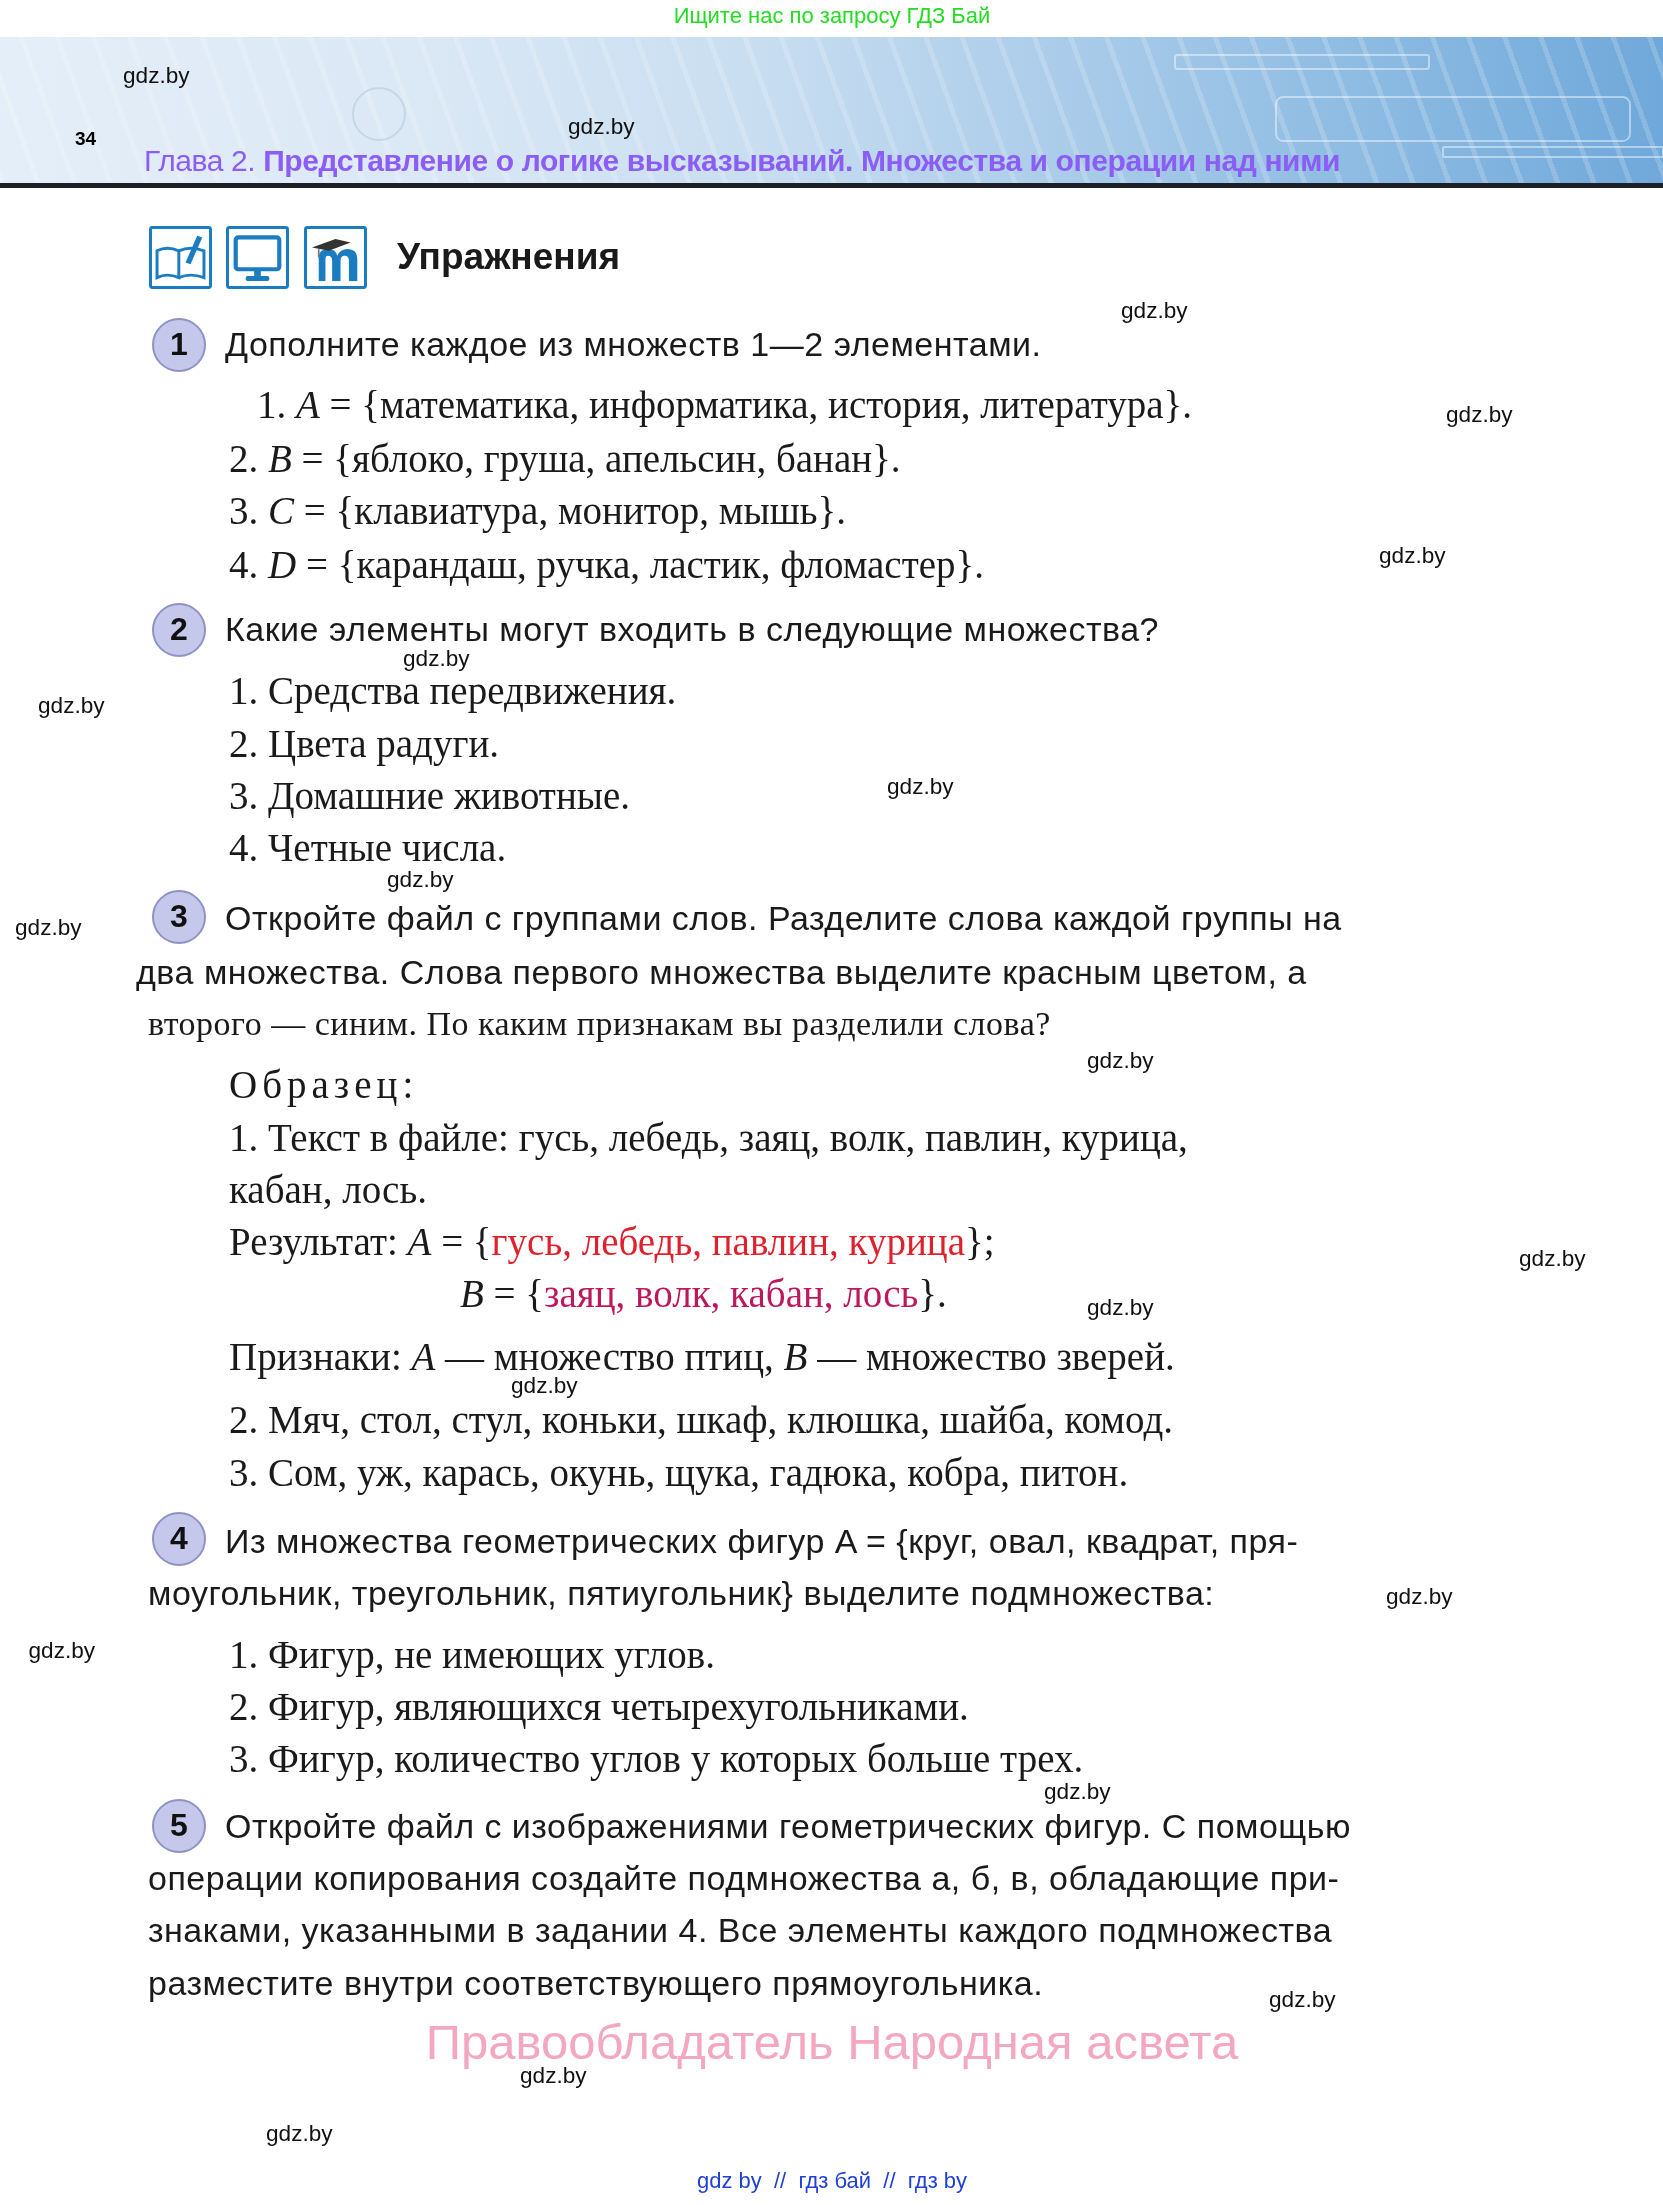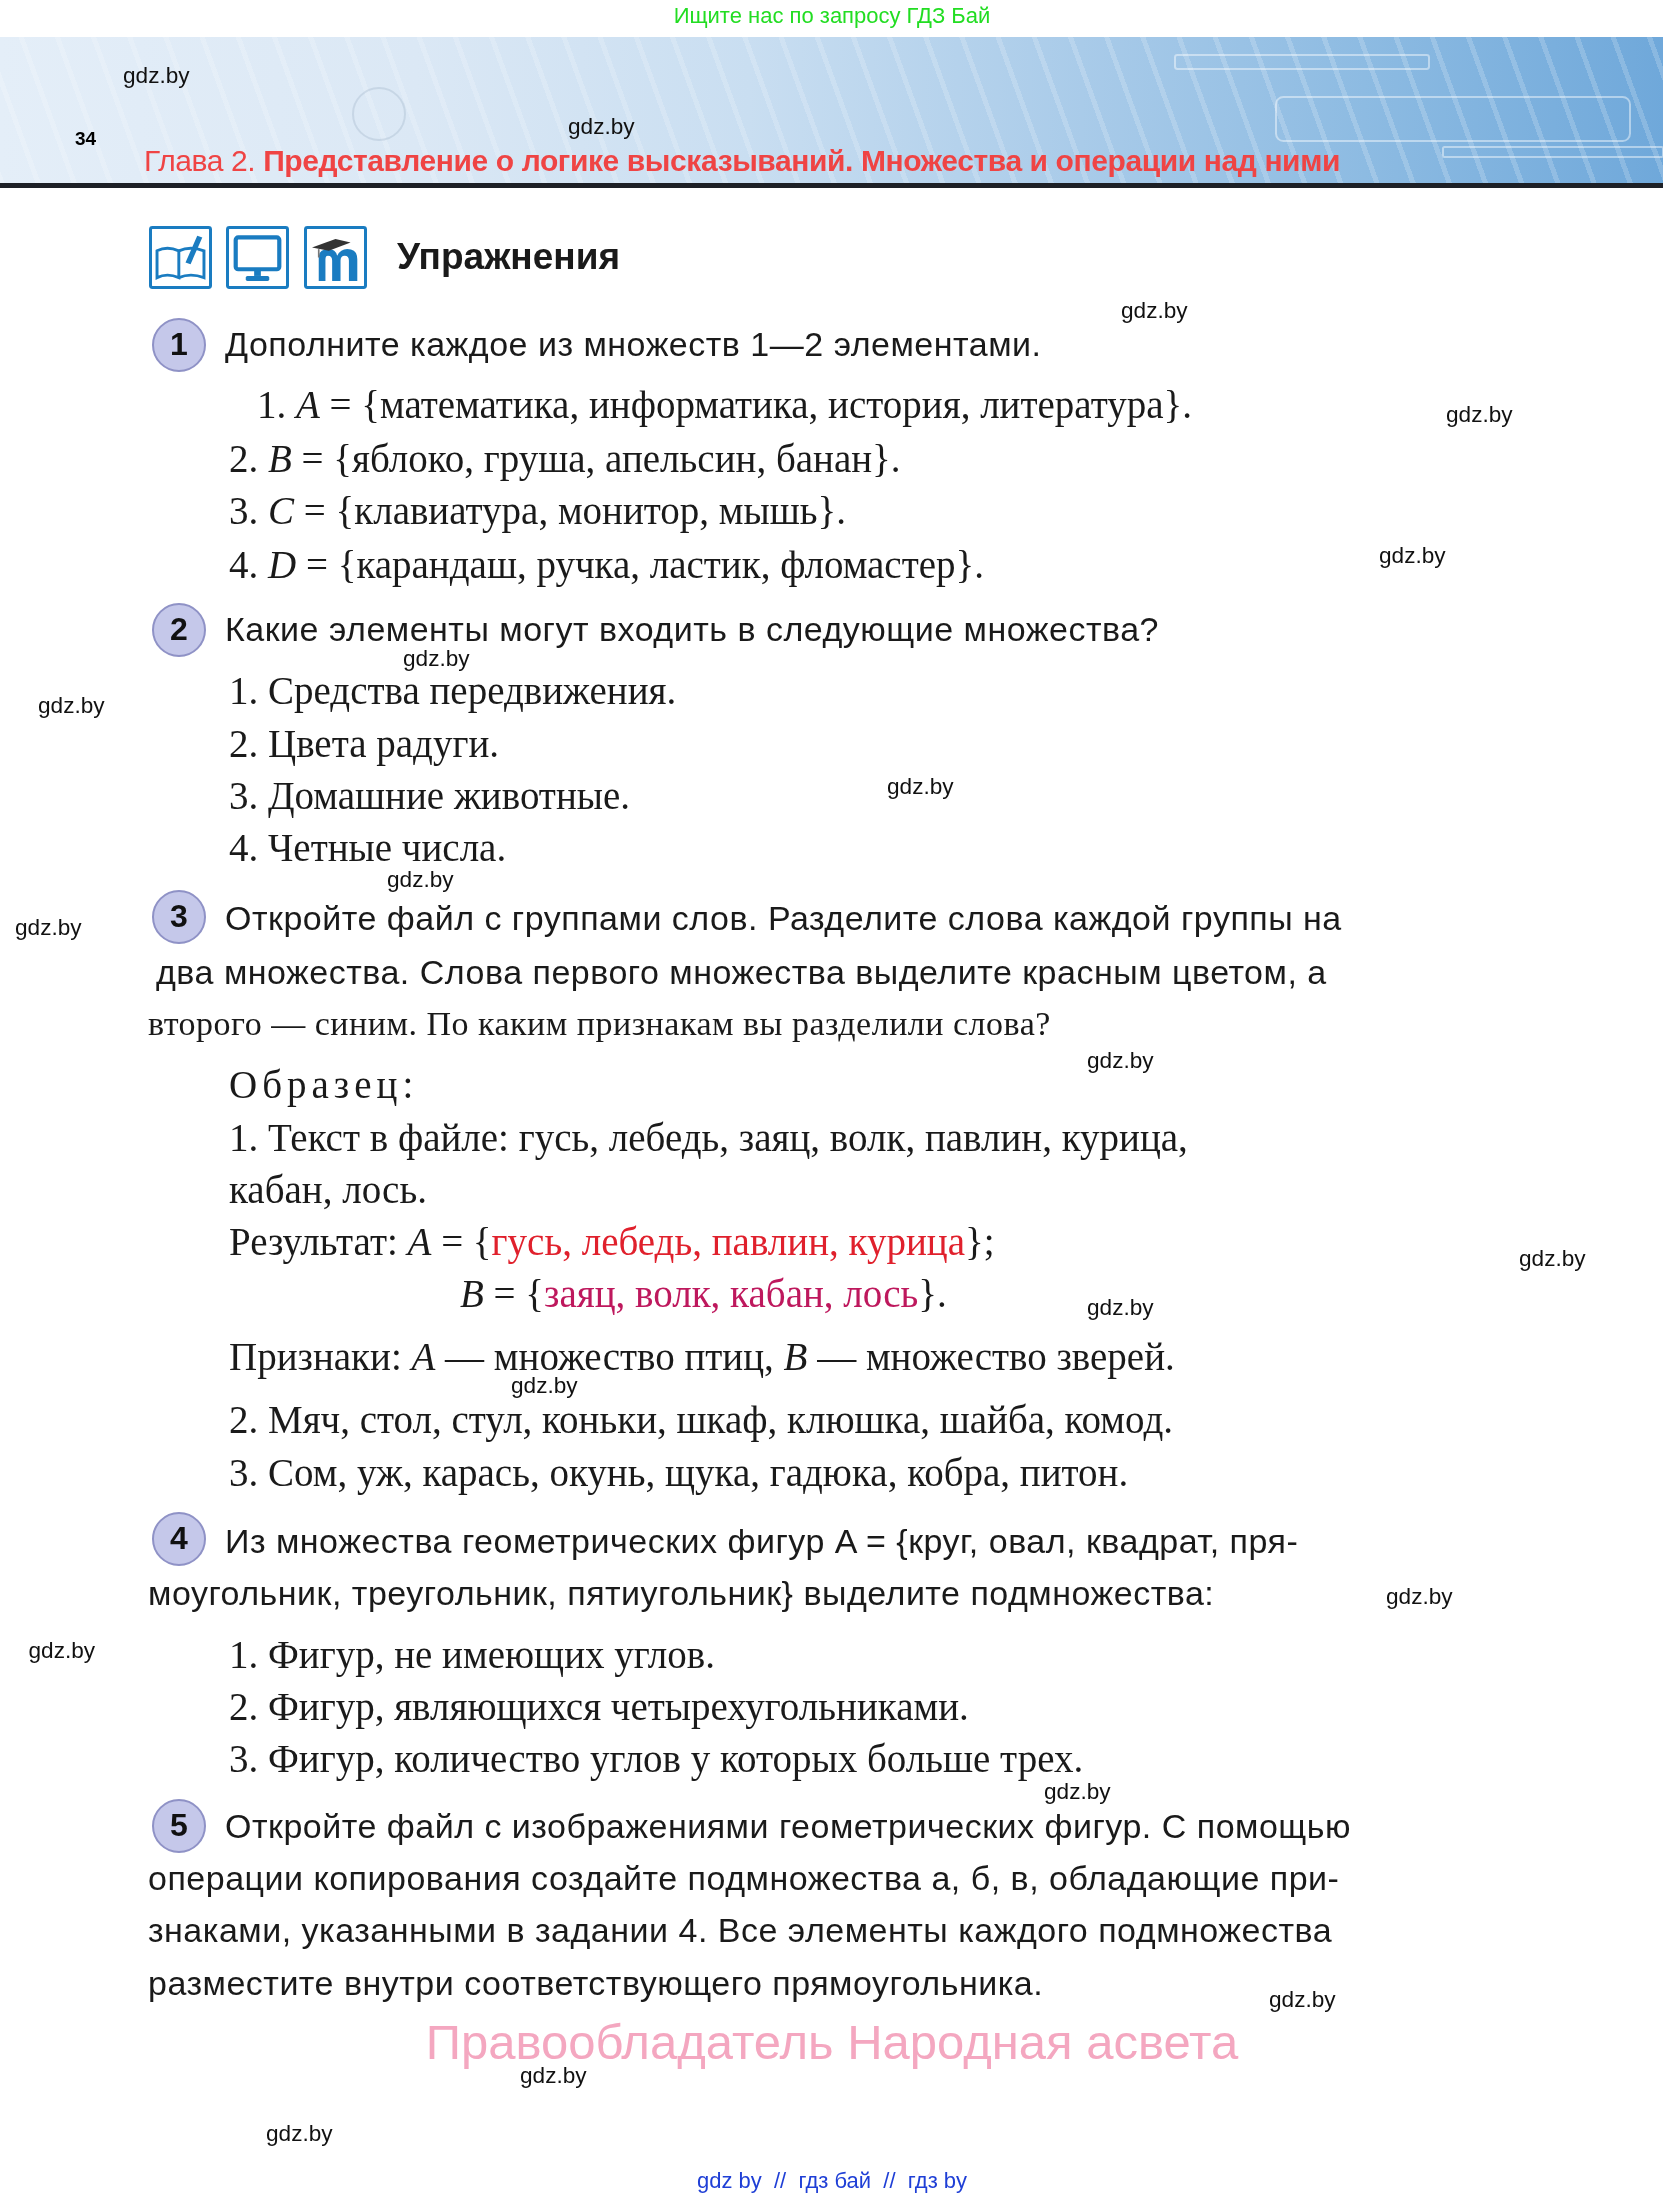--- a/index.html
+++ b/index.html
@@ -18,21 +18,21 @@
     background:
       linear-gradient(100deg, rgba(255,255,255,0.0) 0%, rgba(255,255,255,0) 100%),
       repeating-linear-gradient(70deg, rgba(255,255,255,0.18) 0px, rgba(255,255,255,0.18) 5px, rgba(255,255,255,0) 5px, rgba(255,255,255,0) 34px),
       linear-gradient(90deg, #e4eef8 0%, #dbe8f5 25%, #c9def1 45%, #a9cbe9 65%, #8dbbe2 82%, #6fa8da 100%);
   }
   .band .trace { position: absolute; border: 2.5px solid rgba(255,255,255,0.45); border-radius: 8.4px; }
   .rule {
     position: absolute; left: 0; top: 183px; width: 1664px; height: 5px; background: #1d2026;
   }
   .hdr-num { left: 75px; top: 128px; font-size: 19px; font-weight: bold; color: #000000; }
-  .hdr-chap { left: 144px; top: 144px; font-size: 30px; color: #ef4444; letter-spacing: -0.4px; }
+  .hdr-chap { left: 144px; top: 144px; font-size: 30px; color: #8b5cf6; letter-spacing: -0.4px; }
   .hdr-chap b { font-weight: bold; }
 
   .icon {
     position: absolute; top: 226px; width: 57px; height: 57px;
     border: 3.4px solid #1a7cc1; border-radius: 3.4px; background: #fff;
   }
   .section-title { left: 397px; top: 236px; font-size: 37px; font-weight: bold; color: #1a1a1a; }
 
   .circle {
     position: absolute; width: 54px; height: 54px; border-radius: 50%;
@@ -106,21 +106,21 @@
 
 <div class="circle" style="left:152px;top:603px;">2</div>
 <div class="abs sans" style="left:225px;top:610px;">Какие элементы могут входить в следующие множества?</div>
 <div class="abs serif" style="left:229px;top:668px;">1. Средства передвижения.</div>
 <div class="abs serif" style="left:229px;top:721px;">2. Цвета радуги.</div>
 <div class="abs serif" style="left:229px;top:773px;">3. Домашние животные.</div>
 <div class="abs serif" style="left:229px;top:825px;">4. Четные числа.</div>
 
 <div class="circle" style="left:152px;top:890px;">3</div>
 <div class="abs sans" style="left:225px;top:899px;">Откройте файл с группами слов. Разделите слова каждой группы на</div>
-<div class="abs sans" style="left:156px;top:953px;">два множества. Слова первого множества выделите красным цветом, а</div>
+<div class="abs sans" style="left:136px;top:953px;">два множества. Слова первого множества выделите красным цветом, а</div>
 <div class="abs sans" style="left:148px;top:1005px;font-family:Liberation Serif, serif;">второго — синим. По каким признакам вы разделили слова?</div>
 <div class="abs serif spaced" style="left:229px;top:1062px;">Образец:</div>
 <div class="abs serif" style="left:229px;top:1115px;">1. Текст в файле: гусь, лебедь, заяц, волк, павлин, курица,</div>
 <div class="abs serif" style="left:229px;top:1167px;">кабан, лось.</div>
 <div class="abs serif" style="left:229px;top:1219px;"><span>Результат: </span><i>A</i><span> = {</span><span class="red">гусь, лебедь, павлин, курица</span><span>};</span></div>
 <div class="abs serif" style="left:460px;top:1271px;"><i>B</i><span> = {</span><span class="blue">заяц, волк, кабан, лось</span><span>}.</span></div>
 <div class="abs serif" style="left:229px;top:1334px;"><span>Признаки: </span><i>A</i><span> — множество птиц, </span><i>B</i><span> — множество зверей.</span></div>
 <div class="abs serif" style="left:229px;top:1397px;">2. Мяч, стол, стул, коньки, шкаф, клюшка, шайба, комод.</div>
 <div class="abs serif" style="left:229px;top:1450px;">3. Сом, уж, карась, окунь, щука, гадюка, кобра, питон.</div>
 

